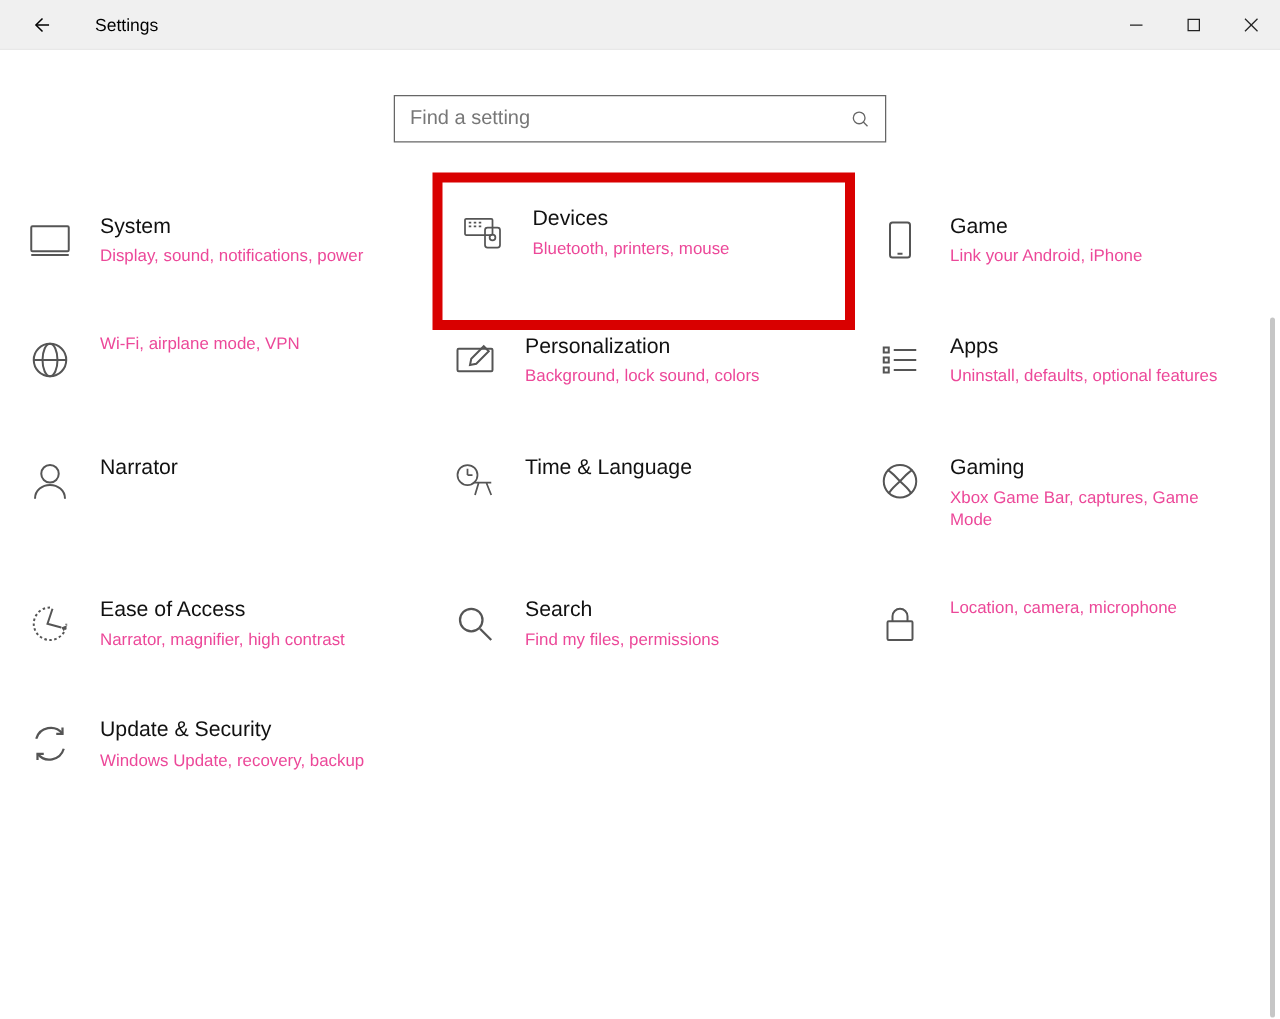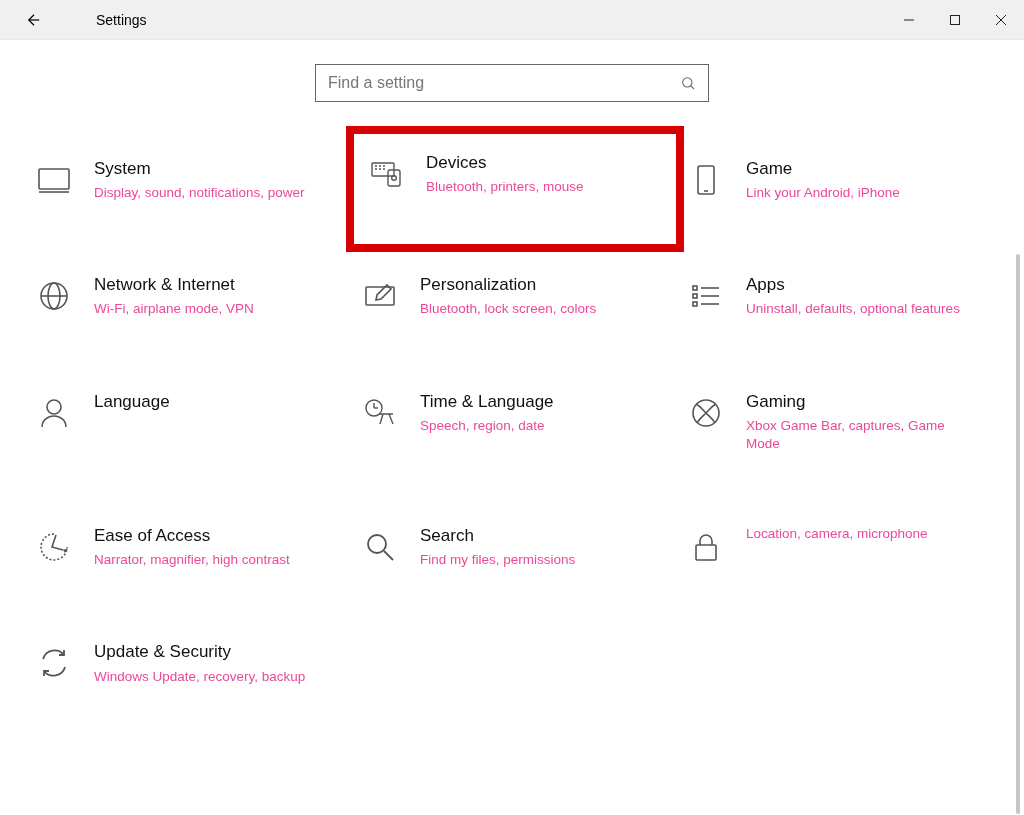--- a/index.html
+++ b/index.html
@@ -13,21 +13,20 @@
     position: relative;
   }
   .titlebar {
     height: 40px;
     background: #f0f0f0;
     display: flex;
     align-items: center;
     padding-left: 24px;
     position: relative;
     border-bottom: 1px solid #e8e8e8;
-    gap: 20px;
   }
   .back-btn {
     width: 20px;
     height: 20px;
     display: flex;
     align-items: center;
     justify-content: center;
     color: #000;
   }
   .titlebar-title {
@@ -44,21 +43,21 @@
   }
   .win-btn {
     width: 46px;
     height: 40px;
     display: flex;
     align-items: center;
     justify-content: center;
     color: #222;
   }
   .content {
-    padding-top: 24px;
+    padding-top: 36px;
     height: calc(815px - 40px);
     position: relative;
   }
   .search-wrap {
     display: flex;
     justify-content: center;
     margin-bottom: 50px;
   }
   .search-box {
     width: 394px;
@@ -82,20 +81,21 @@
     color: #666;
     display: flex;
   }
   .tiles {
     display: grid;
     grid-template-columns: repeat(3, 300px);
     column-gap: 26px;
     row-gap: 60px;
     justify-content: center;
     padding: 0 48px;
+    gap: 40px;
   }
   .tile {
     display: flex;
     align-items: flex-start;
     gap: 22px;
     padding: 6px 6px 6px 0;
     cursor: pointer;
   }
   .tile-icon {
     width: 36px;
@@ -229,35 +229,34 @@
 
     <div class="tile">
       <div class="tile-icon">
         <svg width="32" height="32" viewBox="0 0 32 32" fill="none" stroke="currentColor" stroke-width="1.6">
           <circle cx="16" cy="16" r="13"></circle>
           <ellipse cx="16" cy="16" rx="6" ry="13"></ellipse>
           <line x1="3" y1="16" x2="29" y2="16"></line>
         </svg>
       </div>
       <div class="tile-text">
-        <div class="tile-title">Network &amp; Internet</div>
         <div class="tile-desc">Wi-Fi, airplane mode, VPN</div>
       </div>
     </div>
 
     <div class="tile">
       <div class="tile-icon">
         <svg width="34" height="28" viewBox="0 0 34 28" fill="none" stroke="currentColor" stroke-width="1.6">
           <rect x="3" y="5" width="28" height="18" rx="1"></rect>
           <path d="M24 3l4 4-10 10-5 1 1-5z"></path>
         </svg>
       </div>
       <div class="tile-text">
         <div class="tile-title">Personalization</div>
-        <div class="tile-desc">Bluetooth, lock screen, colors</div>
+        <div class="tile-desc">Background, lock sound, colors</div>
       </div>
     </div>
 
     <div class="tile">
       <div class="tile-icon">
         <svg width="32" height="26" viewBox="0 0 32 26" fill="none" stroke="currentColor" stroke-width="1.6">
           <rect x="3" y="3" width="4" height="4"></rect>
             <line x1="11" y1="5" x2="29" y2="5"></line>
           <rect x="3" y="11" width="4" height="4"></rect>
             <line x1="11" y1="13" x2="29" y2="13"></line>
@@ -272,36 +271,35 @@
     </div>
 
     <div class="tile">
       <div class="tile-icon">
         <svg width="30" height="32" viewBox="0 0 30 32" fill="none" stroke="currentColor" stroke-width="1.6">
           <circle cx="15" cy="10" r="7"></circle>
           <path d="M3 30c0-7 6-11 12-11s12 4 12 11"></path>
         </svg>
       </div>
       <div class="tile-text">
-        <div class="tile-title">Language</div>
+        <div class="tile-title">Narrator</div>
       </div>
     </div>
 
     <div class="tile">
       <div class="tile-icon">
         <svg width="34" height="30" viewBox="0 0 34 30" fill="none" stroke="currentColor" stroke-width="1.4">
           <circle cx="11" cy="10" r="8"></circle>
           <line x1="11" y1="10" x2="11" y2="5"></line>
             <line x1="11" y1="10" x2="15" y2="10"></line>
           <path d="M16 16h14M20 16l-3 10M26 16l4 10"></path>
         </svg>
       </div>
       <div class="tile-text">
         <div class="tile-title">Time &amp; Language</div>
-        <div class="tile-desc">Speech, region, date</div>
       </div>
     </div>
 
     <div class="tile">
       <div class="tile-icon">
         <svg width="32" height="32" viewBox="0 0 32 32" fill="none" stroke="currentColor" stroke-width="1.6">
           <circle cx="16" cy="16" r="13"></circle>
           <path d="M6 7c4 2 6 5 10 9s7 6 9 10M26 7c-4 2-6 5-10 9s-7 6-9 10"></path>
         </svg>
       </div>

